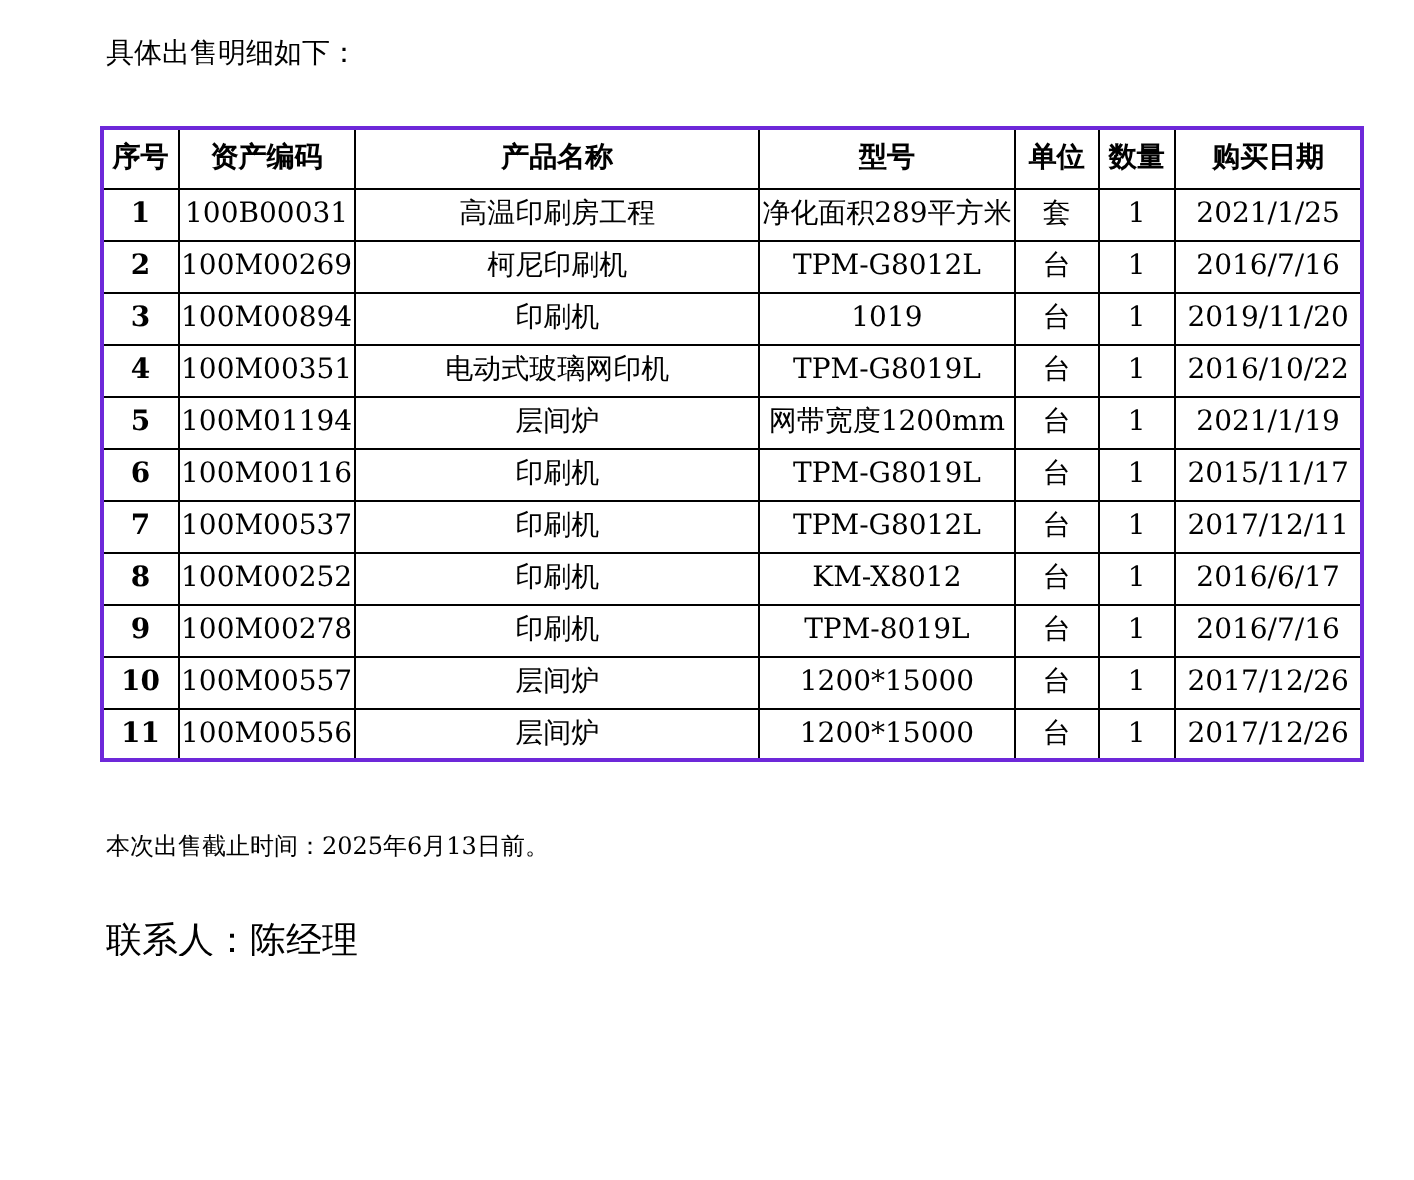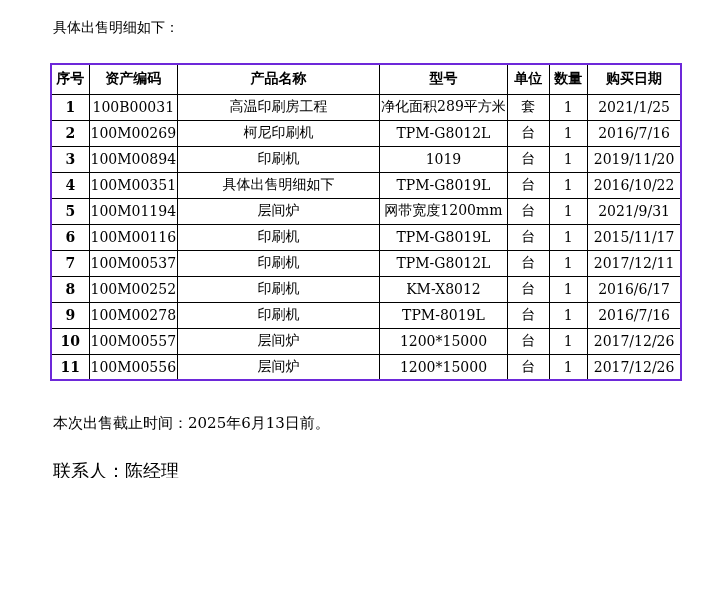--- a/index.html
+++ b/index.html
@@ -48,21 +48,21 @@
   .col-no    { width: 38px; }
   .col-code  { width: 78px; }
   .col-name  { width: 202px; }
   .col-model { width: 125px; }
   .col-unit  { width: 42px; }
   .col-qty   { width: 38px; }
   .col-date  { width: 94px; }
 
   .deadline {
     margin: 33px 12px 0 3px;
-    font-size: 15px;
+    font-size: 12px;
     line-height: 18px;
   }
   .contact {
     margin: 30px 0 0 3px;
     font-size: 18px;
     line-height: 18px;
   }
   .email-line {
     margin: 11px 0 0 3px;
     font-size: 14px;
@@ -127,34 +127,34 @@
           <td>100M00894</td>
           <td>印刷机</td>
           <td>1019</td>
           <td>台</td>
           <td>1</td>
           <td>2019/11/20</td>
         </tr>
         <tr>
           <td class="serial">4</td>
           <td>100M00351</td>
-          <td>具体出售明细如下</td>
+          <td>电动式玻璃网印机</td>
           <td>TPM-G8019L</td>
           <td>台</td>
           <td>1</td>
           <td>2016/10/22</td>
         </tr>
         <tr>
           <td class="serial">5</td>
           <td>100M01194</td>
           <td>层间炉</td>
           <td>网带宽度1200mm</td>
           <td>台</td>
           <td>1</td>
-          <td>2021/9/31</td>
+          <td>2021/1/19</td>
         </tr>
         <tr>
           <td class="serial">6</td>
           <td>100M00116</td>
           <td>印刷机</td>
           <td>TPM-G8019L</td>
           <td>台</td>
           <td>1</td>
           <td>2015/11/17</td>
         </tr>

